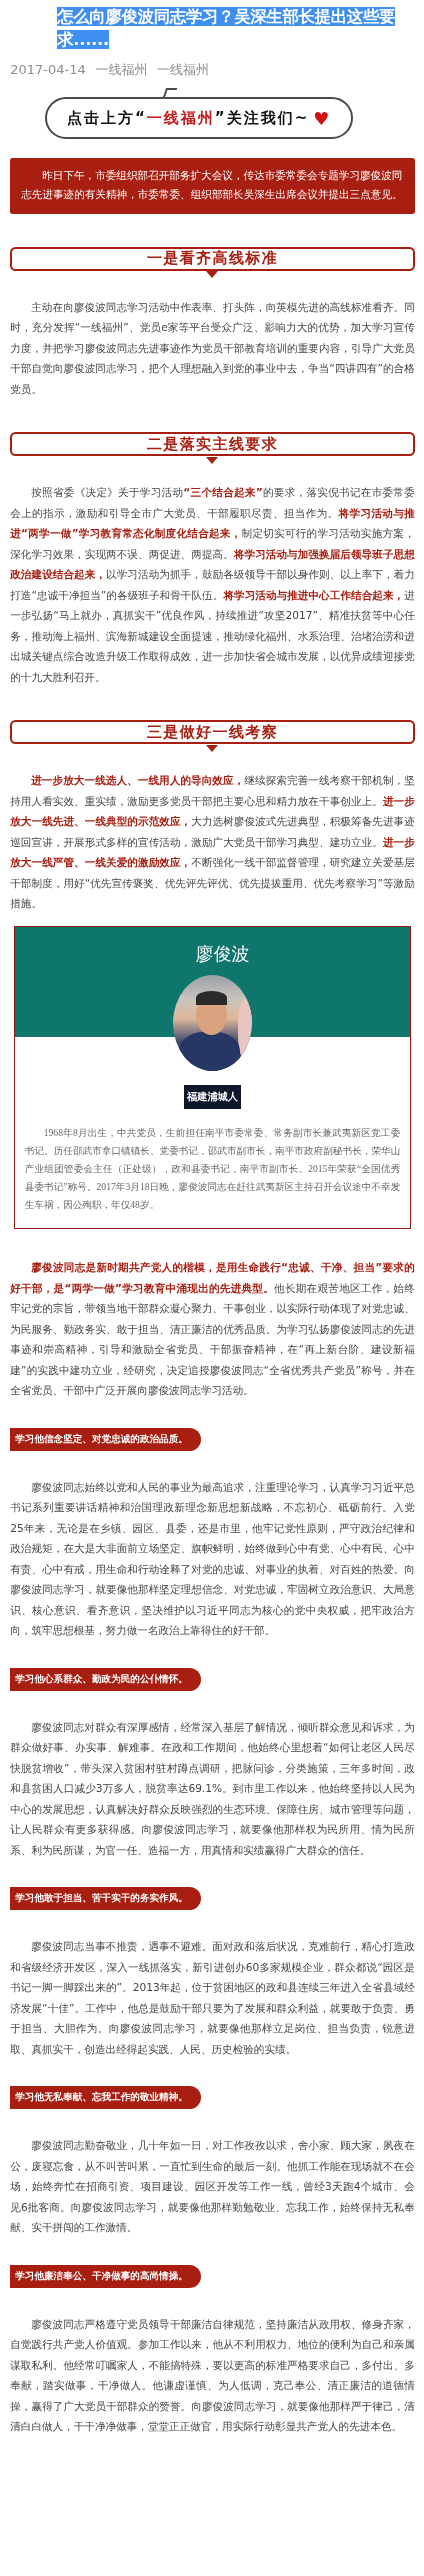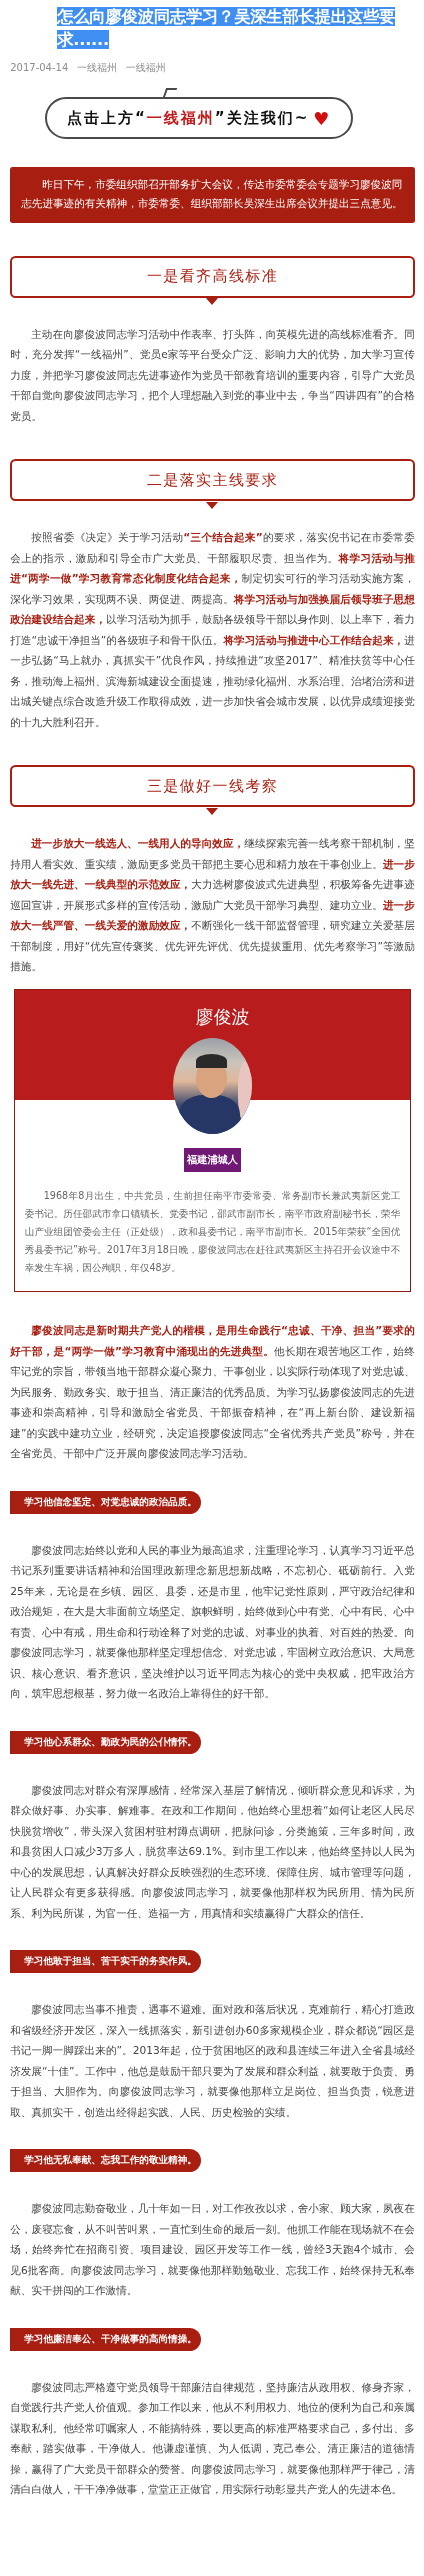--- a/index.html
+++ b/index.html
@@ -1,45 +1,45 @@
 <!DOCTYPE html>
 <html style="font-size:11px"><head>
 <meta charset="utf-8">
 <style>
   * { box-sizing: border-box; margin: 0; padding: 0; }
   html, body { width: 425px; background: #f2f2f2; }
   body { font-family: "DejaVu Sans", "Liberation Sans", sans-serif; color: #3e3e3e; }
   .page { width: 425px; background: #ffffff; padding: 0 10.2px; position: relative; }
   .title-wrap { padding-top: 6px; margin-left: 47px; }
   .title { display: inline; background: #3f8ff2; color: #fff; font-size: 16.4px; line-height: 22.5px; letter-spacing: -0.3px; }
-  .meta { margin-top: 9.6px; font-size: 10px; color: #8c8c8c; height: 15px; }
+  .meta { margin-top: 9.6px; font-size: 13px; color: #8c8c8c; height: 15px; }
   .meta span { margin-right: 5.5px; }
   .bubble-wrap { height: 68px; position: relative; margin-top: 8.2px; }
   .bubble { position: absolute; left: 35px; top: 13.7px; width: 308px; height: 42px; border: 2px solid #4a4a4a; border-radius: 21px; background: #fff; display: flex; align-items: center; justify-content: center; font-size: 15px; font-weight: bold; color: #111; letter-spacing: 2px; }
   .bubble .red { color: #c21a1a; }
   .bubble-tail { position: absolute; left: 154px; top: 4.1px; width: 11px; height: 12.3px; border-left: 2px solid #4a4a4a; border-top: 2px solid #4a4a4a; background: #fff; transform: skewX(-20deg); }
   .heart { color: #d10f0f; font-size: 18px; margin-left: 4.1px; }
-  .intro { margin-top: 15px; background: #a81f12; color: #fff; border-radius: 2.7px; padding: 8.2px 11px 9.6px 11px; font-size: 10.6px; line-height: 19px; text-indent: 21px; }
-  .sec-head { margin-top: 33px; position: relative; border: 2.7px solid #a81f12; border-radius: 5.5px; height: 42px; display: flex; align-items: center; justify-content: center; font-size: 15px; color: #a81f12; letter-spacing: 1.4px; background: #fff; }
+  .intro { margin-top: 6px; background: #a81f12; color: #fff; border-radius: 2.7px; padding: 8.2px 11px 9.6px 11px; font-size: 10.6px; line-height: 19px; text-indent: 21px; }
+  .sec-head { margin-top: 33px; position: relative; border: 2.7px solid #a81f12; border-radius: 5.5px; height: 24px; display: flex; align-items: center; justify-content: center; font-size: 15px; color: #a81f12; letter-spacing: 1.4px; background: #fff; font-weight: bold; }
   .sec-head::after { content: ""; position: absolute; left: 50%; bottom: -9.6px; margin-left: -6.8px; border-left: 6.8px solid transparent; border-right: 6.8px solid transparent; border-top: 7.5px solid #a81f12; }
   .para { margin-top: 26px; font-size: 10.6px; line-height: 20.5px; text-indent: 21px; text-align: justify; color: #444; }
   .para b, .para .hl { color: #a81f12; font-weight: bold; }
   .link-tab { margin-top: 27px; height: 22px; border-bottom: 1.4px solid #8e1a10; position: relative; }
   .link-tab .tab { position: absolute; left: 0; bottom: 0; background: #a81f12; color: #fff; font-size: 11px; padding: 2.7px 6.8px; height: 20.5px; border-radius: 2px 2px 0 0; }
   .link-tab .tab-shadow { position: absolute; left: 68px; bottom: 0; width: 0; height: 0; border-bottom: 19px solid #d0d0d0; border-right: 9.6px solid transparent; }
   .profile { margin: 12.3px 3.4px 0 3.4px; border: 1px solid #8e1a10; position: relative; }
-  .profile .top { background: #b91c1c; height: 110px; text-align: center; color: #fff; font-size: 18px; padding-top: 15px; padding-left: 20px; }
+  .profile .top { background: #0f766e; height: 110px; text-align: center; color: #fff; font-size: 18px; padding-top: 15px; padding-left: 20px; }
   .profile .photo { position: absolute; left: 50%; margin-left: -40px; top: 48px; width: 79px; height: 96px; border-radius: 50%; overflow: hidden; background: linear-gradient(180deg, #9aa0a6 0%, #c9c4bd 25%, #e0b89a 45%, #3c4a6e 70%, #22305a 100%); }
   .photo .face { position: absolute; left: 23px; top: 20.5px; width: 31px; height: 40px; border-radius: 50%; background: #d9a37f; }
   .photo .hair { position: absolute; left: 23px; top: 16.4px; width: 31px; height: 13.7px; border-radius: 50% 50% 0 0; background: #2a2a2a; }
   .photo .coat { position: absolute; left: 6.8px; top: 57px; width: 61px; height: 48px; border-radius: 40% 40% 0 0; background: #263765; }
   .photo .girl { position: absolute; right: -4.1px; top: 24.6px; width: 18px; height: 61px; border-radius: 40%; background: #e8c5c0; }
-  .profile .origin { margin: 48px auto 0 auto; width: 57px; height: 24.6px; background: #701a75; color: #fff; font-size: 10.2px; font-weight: bold; display: flex; align-items: center; justify-content: center; }
-  .profile .bio { padding: 15px 10.2px 13.7px 10.2px; font-size: 9.6px; line-height: 18px; color: #666; text-indent: 19px; text-align: justify; }
-  .subhead { margin-top: 27px; width: 191px; height: 23px; background: #a81f12; color: #fff; font-size: 9.6px; font-weight: bold; border-radius: 0 11.6px 11.6px 0; display: flex; align-items: center; padding-left: 14px; }
+  .profile .origin { margin: 48px auto 0 auto; width: 57px; height: 24.6px; background: #0f172a; color: #fff; font-size: 10.2px; font-weight: bold; display: flex; align-items: center; justify-content: center; }
+  .profile .bio { padding: 15px 10.2px 13.7px 10.2px; font-size: 9.6px; line-height: 18px; color: #666; text-indent: 19px; text-align: justify; font-family: Liberation Serif, serif; }
+  .subhead { margin-top: 27px; width: 191px; height: 23px; background: #a81f12; color: #fff; font-size: 9.6px; font-weight: bold; border-radius: 0 11.6px 11.6px 0; display: flex; align-items: center; padding-left: 5px; }
   .qr-section { margin-top: 41px; padding-top: 27px; position: relative; height: 205px; }
 </style>
 </head>
 <body>
 
 <div class="page">
 
   <div class="title-wrap">
     <h1 class="title">怎么向廖俊波同志学习？吴深生部长提出这些要求......</h1>
   </div>

